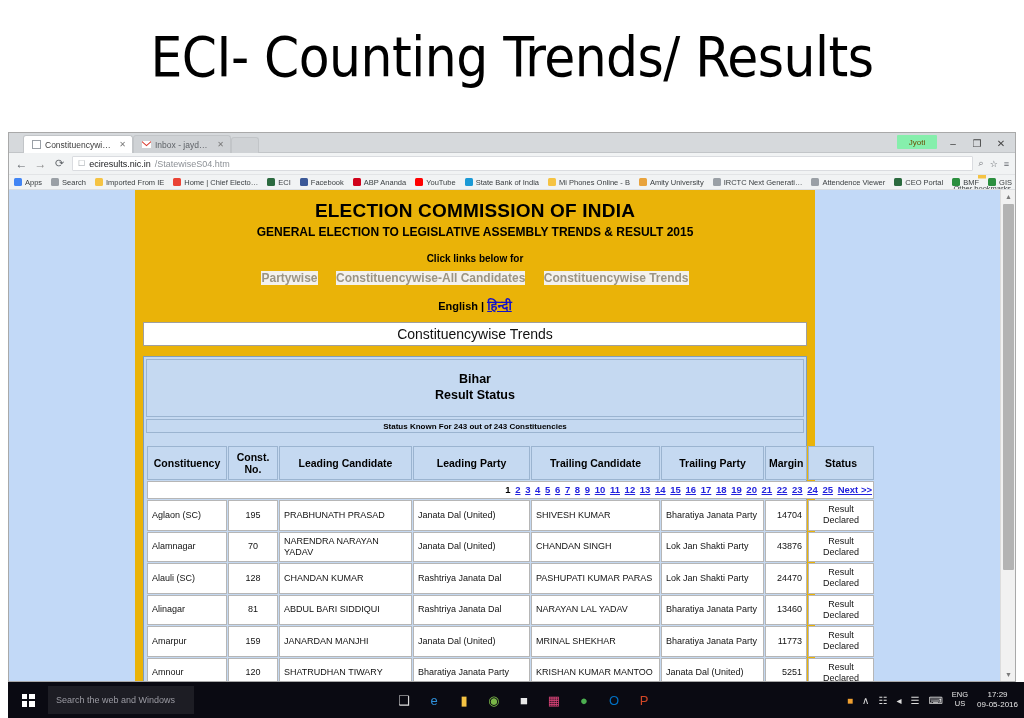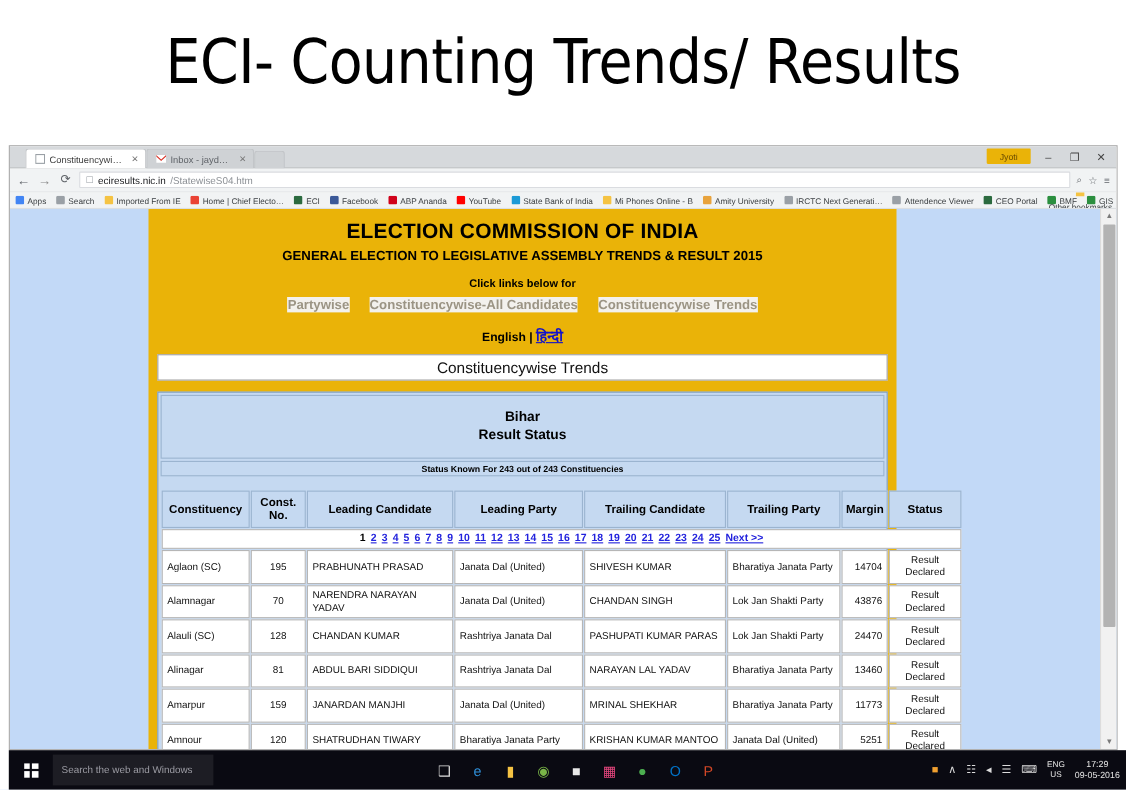--- a/index.html
+++ b/index.html
@@ -44,21 +44,21 @@
   .tab.inactive { background:#cfd2d5; border:1px solid #c2c5c8; border-bottom:none; }
   .tab .tab-fav { width:9px; height:9px; flex:0 0 9px; display:inline-block; }
   .tab .tab-close { font-size:8px; color:#777; margin-left:4px; }
   .tab-stub {
     position:absolute; top:4px; height:16px; width:28px; background:#cfd2d5;
     border:1px solid #c2c5c8; border-bottom:none;
     border-top-left-radius:3px; border-top-right-radius:3px;
   }
   .win-badge {
     position:absolute; right:78px; top:2px; height:14px; min-width:40px;
-    background:#eab308; color:#6b4c00; font-size:8px;
+    background:#86efac; color:#6b4c00; font-size:8px;
     display:flex; align-items:center; justify-content:center;
     padding:0 5px; border-radius:1px;
   }
   .win-ctrls { position:absolute; right:2px; top:0; height:20px; display:flex; align-items:center; }
   .win-ctrls span {
     width:24px; height:20px; display:flex; align-items:center; justify-content:center;
     font-size:10px; color:#444;
   }
 
   
@@ -143,22 +143,22 @@
   }
   table.grid td {
     background:#ffffff; border:1px solid #b6b6b6; font-size:9px; color:#111;
     padding:3px 4px; vertical-align:middle; line-height:1.25;
   }
   td.c-const { text-align:left; }
   td.c-num { text-align:center; }
   td.c-margin { text-align:right; }
   td.c-status { text-align:center; }
   tr.pager td {
-    background:#ffffff; border:1px solid #b6b6b6; text-align:center;
-    font-size:9.5px; padding:2px 14px; font-weight:bold;
+    background:#ffffff; border:1px solid #b6b6b6; text-align:right;
+    font-size:9.5px; padding:2px 0; font-weight:bold;
   }
   tr.pager a { color:#2222dd; text-decoration:underline; margin:0 1px; }
   tr.pager .cur { color:#000; text-decoration:none; margin:0 1px; }
 
   
   .vscroll {
     position:absolute; right:0; top:0; width:15px; height:492px;
     background:#f1f1f1; border-left:1px solid #dcdcdc;
   }
   .vscroll .thumb { position:absolute; left:2px; top:14px; width:11px; height:366px; background:#b3b3b3; border-radius:1px; }

